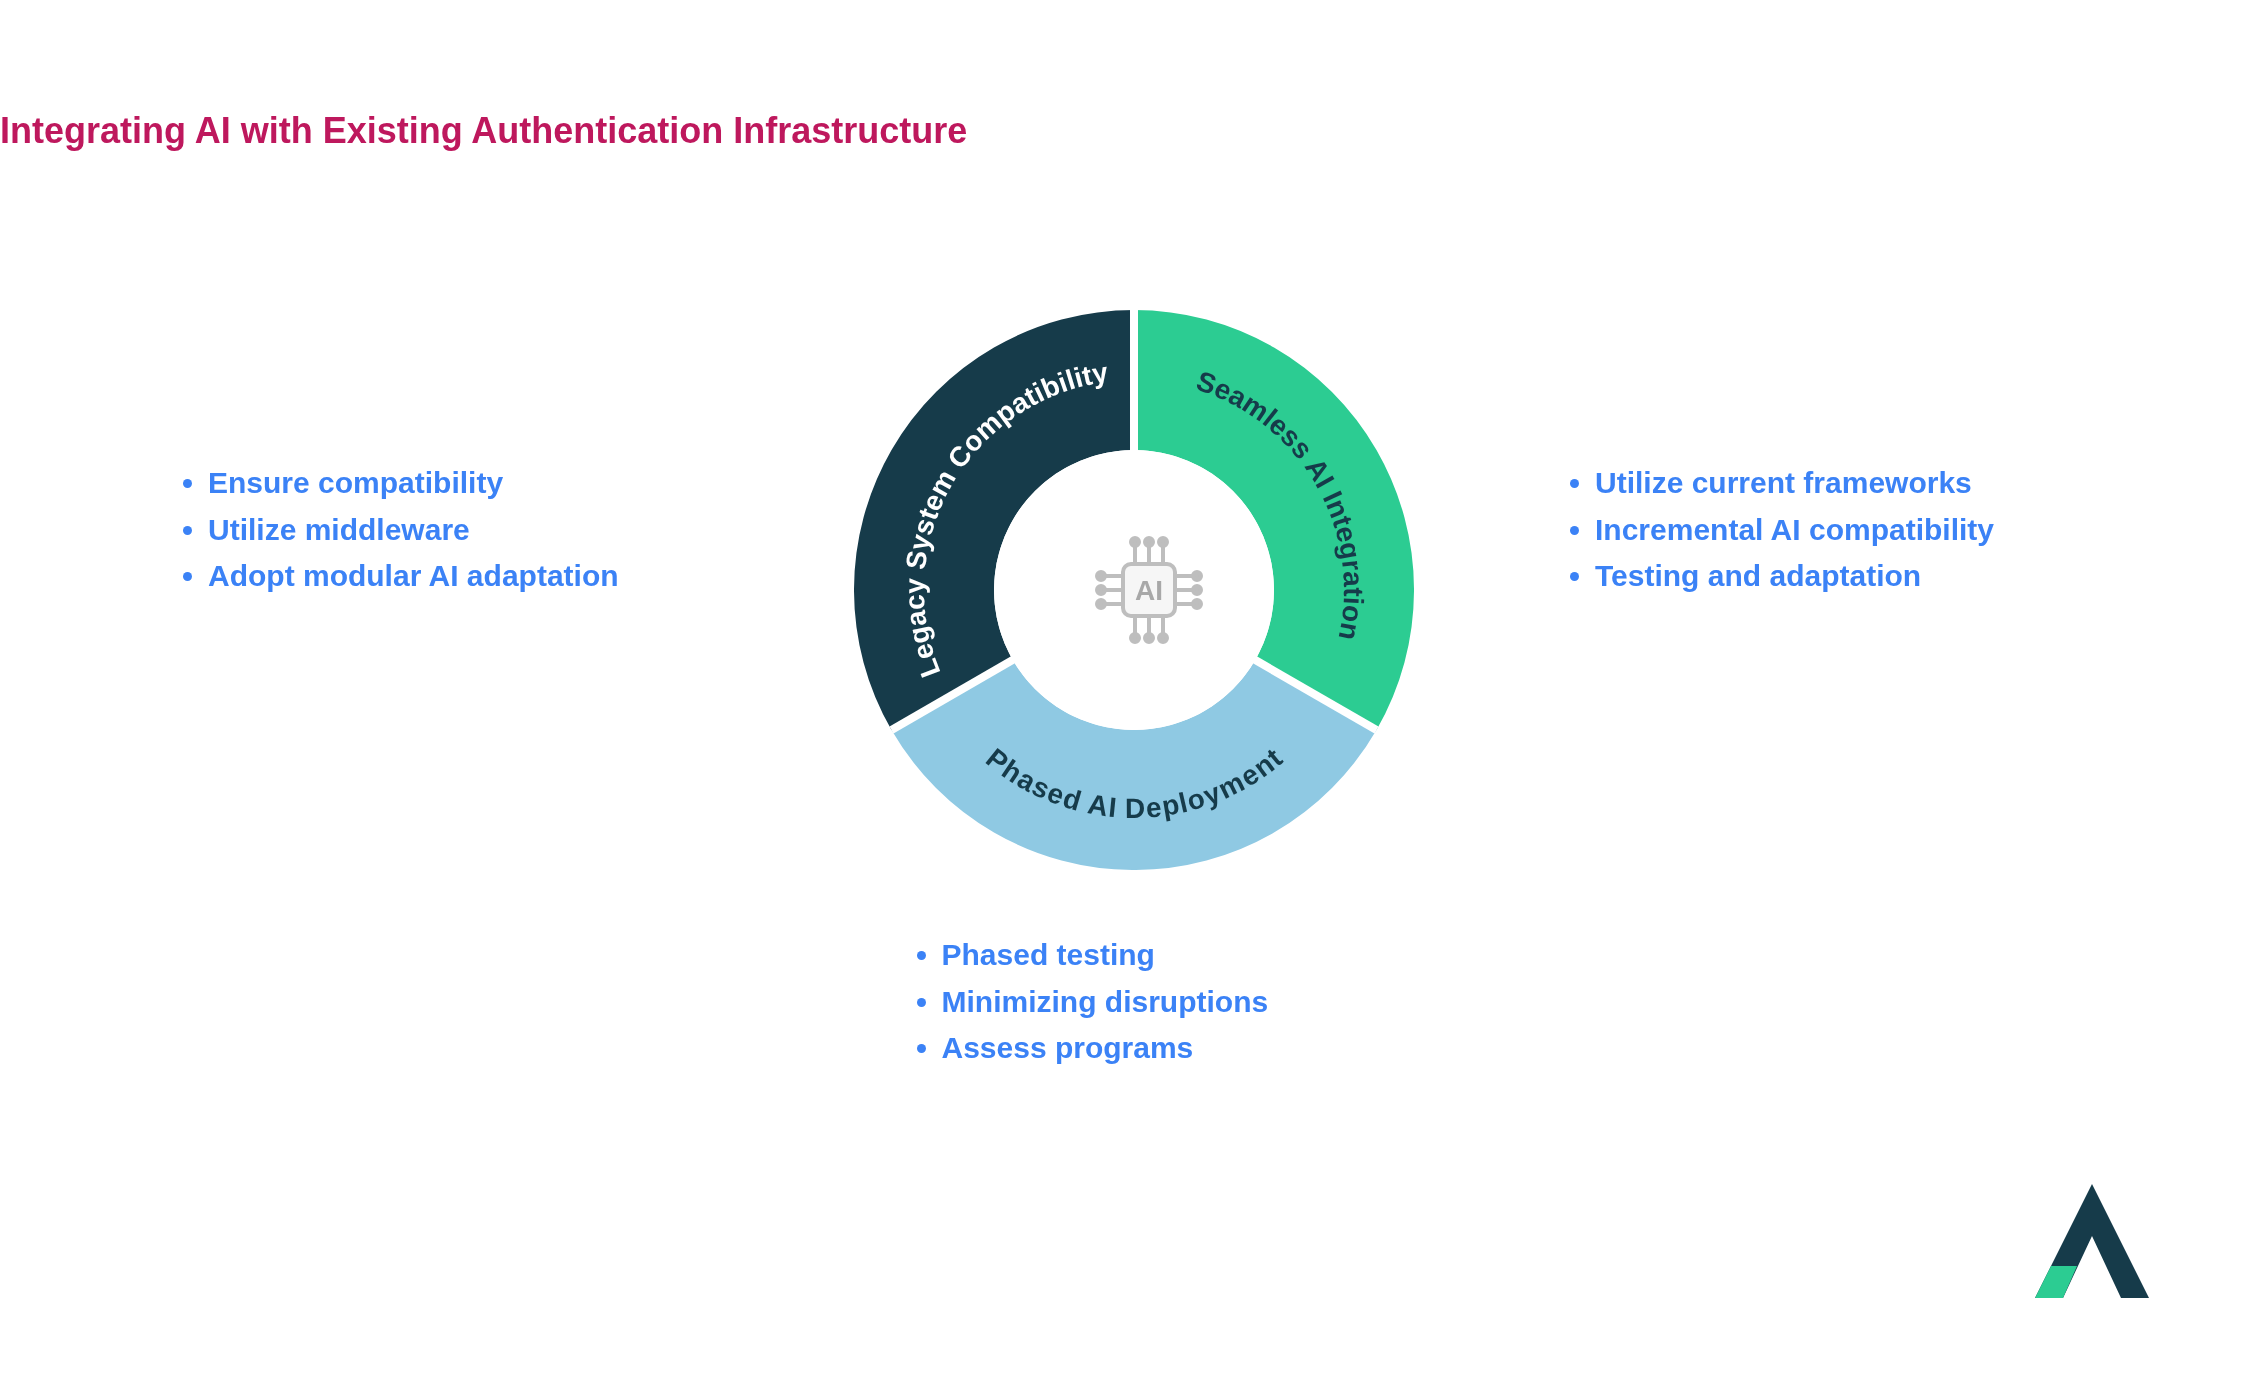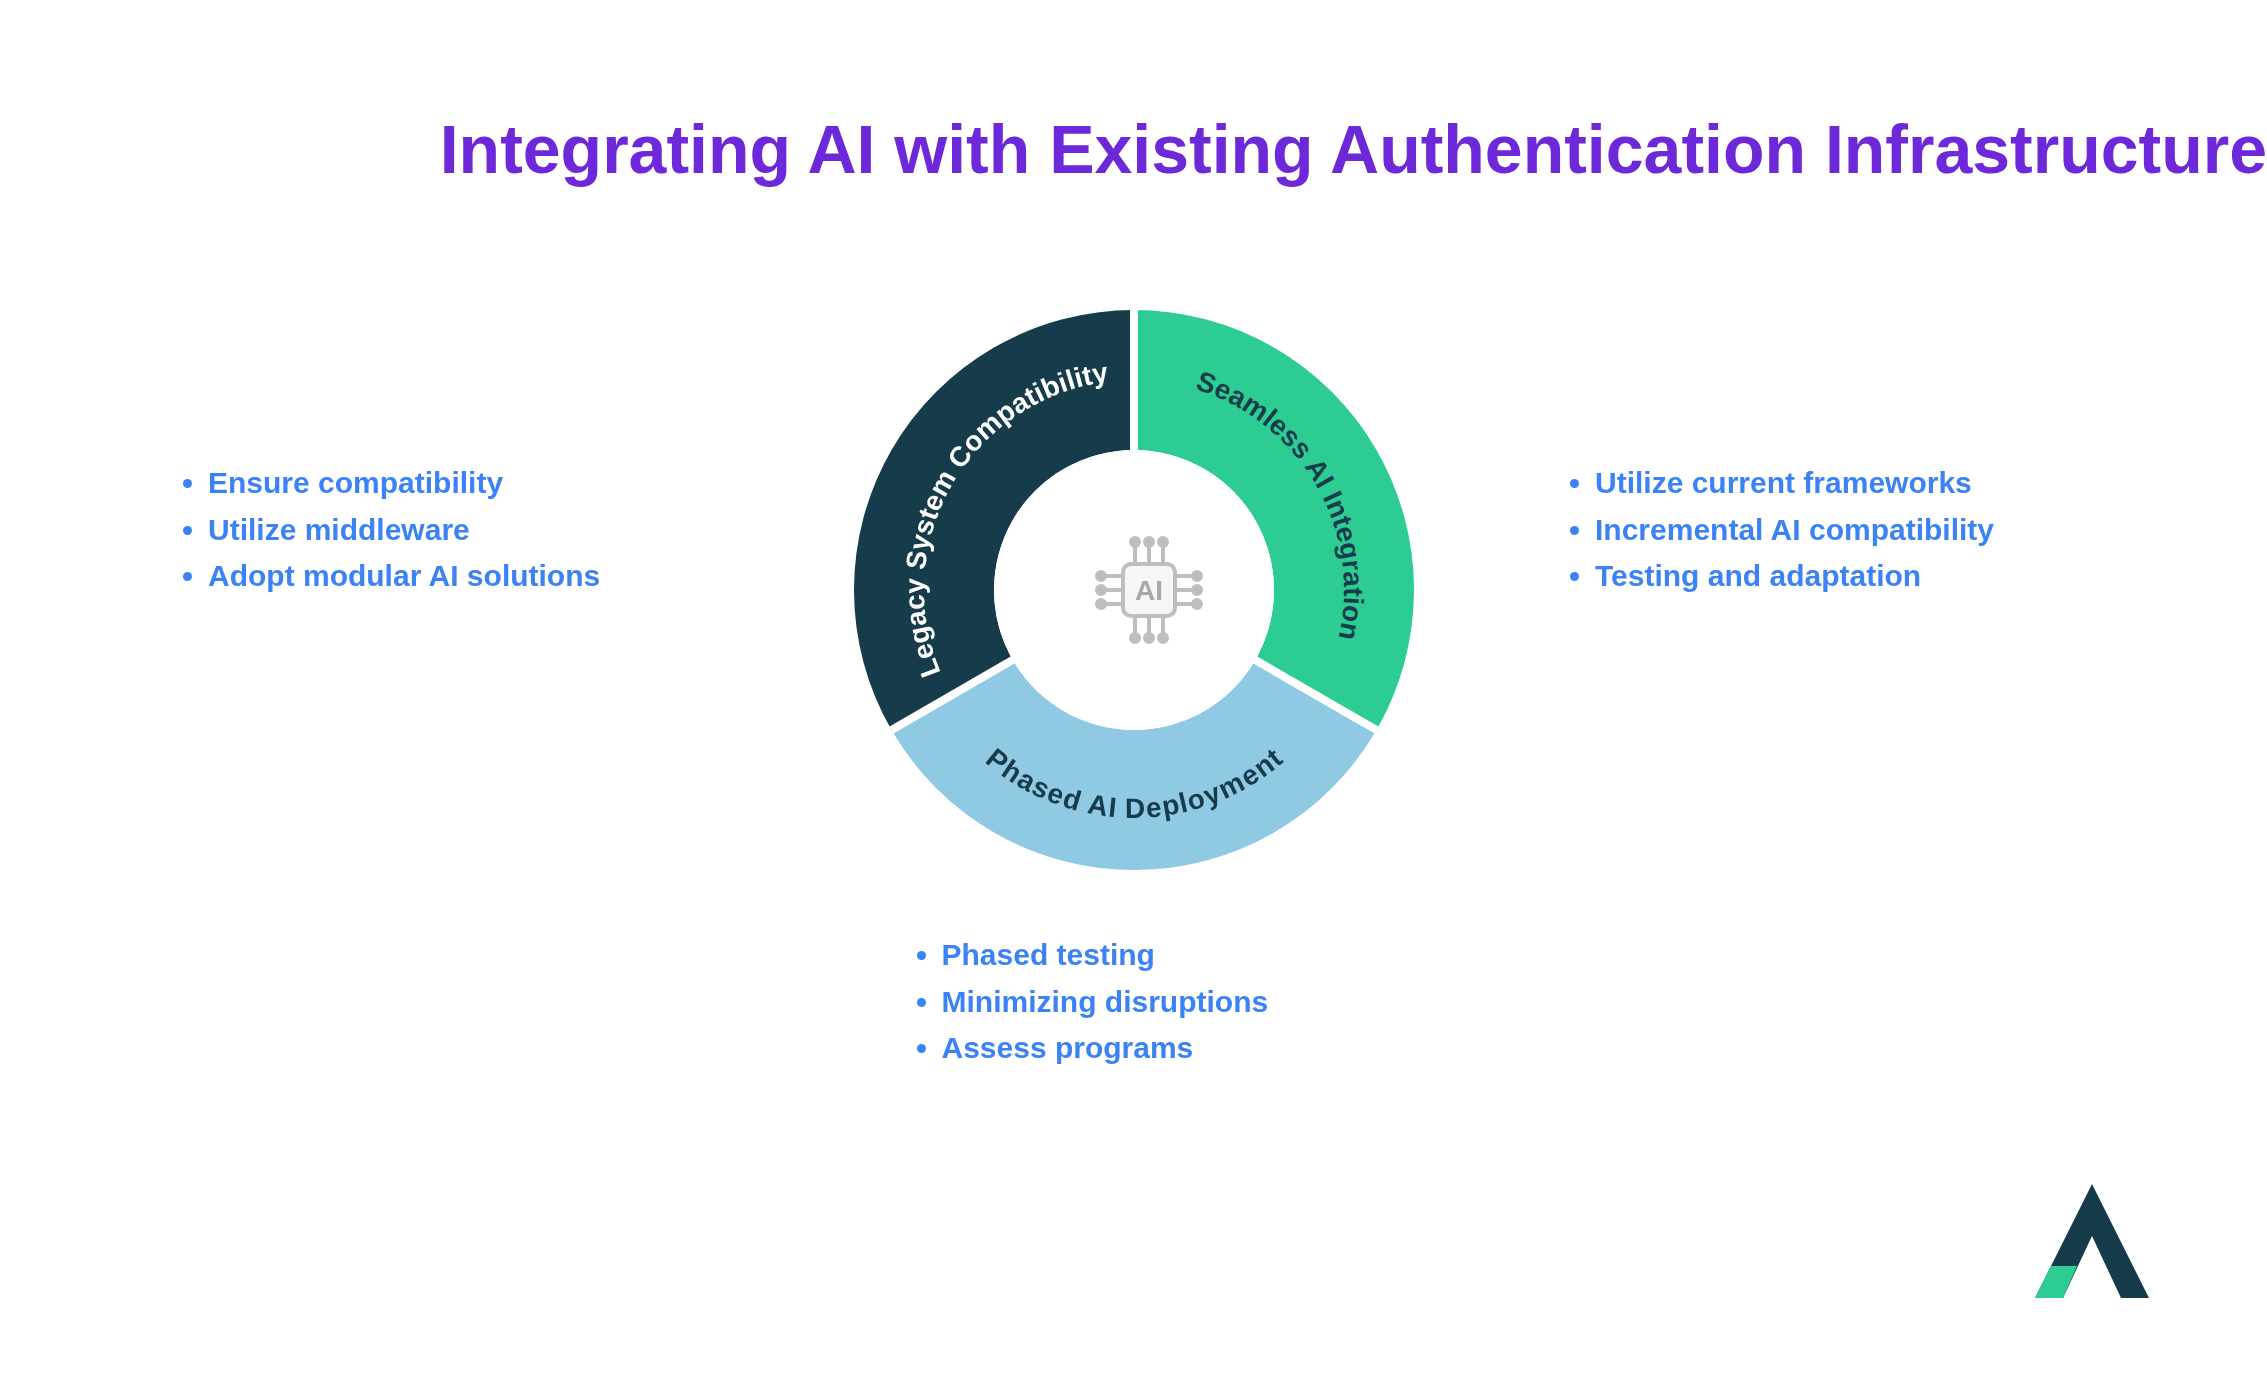--- a/index.html
+++ b/index.html
@@ -9,24 +9,24 @@
     width: 2267px;
     height: 1396px;
     position: relative;
     color: #163B4A;
   }
   .title {
     position: absolute;
     top: 110px;
     left: 0;
     width: 100%;
-    text-align: right;
-    font-size: 68px;
+    text-align: left;
+    font-size: 36px;
     font-weight: 700;
-    color: #6d28d9;
+    color: #be185d;
   }
   .donut-wrap {
     position: absolute;
     top: 310px;
     left: 50%;
     transform: translateX(-50%);
     width: 560px;
     height: 560px;
   }
   .donut-wrap svg { display: block; }
@@ -140,21 +140,21 @@
       </g>
       <text x="60" y="70" text-anchor="middle" font-size="28" font-weight="700" fill="#A8A8A8">AI</text>
     </svg>
   </div>
 </div>
 
 <div class="bullets left-list">
   <ul>
     <li>Ensure compatibility</li>
     <li>Utilize middleware</li>
-    <li>Adopt modular AI solutions</li>
+    <li>Adopt modular AI adaptation</li>
   </ul>
 </div>
 
 <div class="bullets right-list">
   <ul>
     <li>Utilize current frameworks</li>
     <li>Incremental AI compatibility</li>
     <li>Testing and adaptation</li>
   </ul>
 </div>

